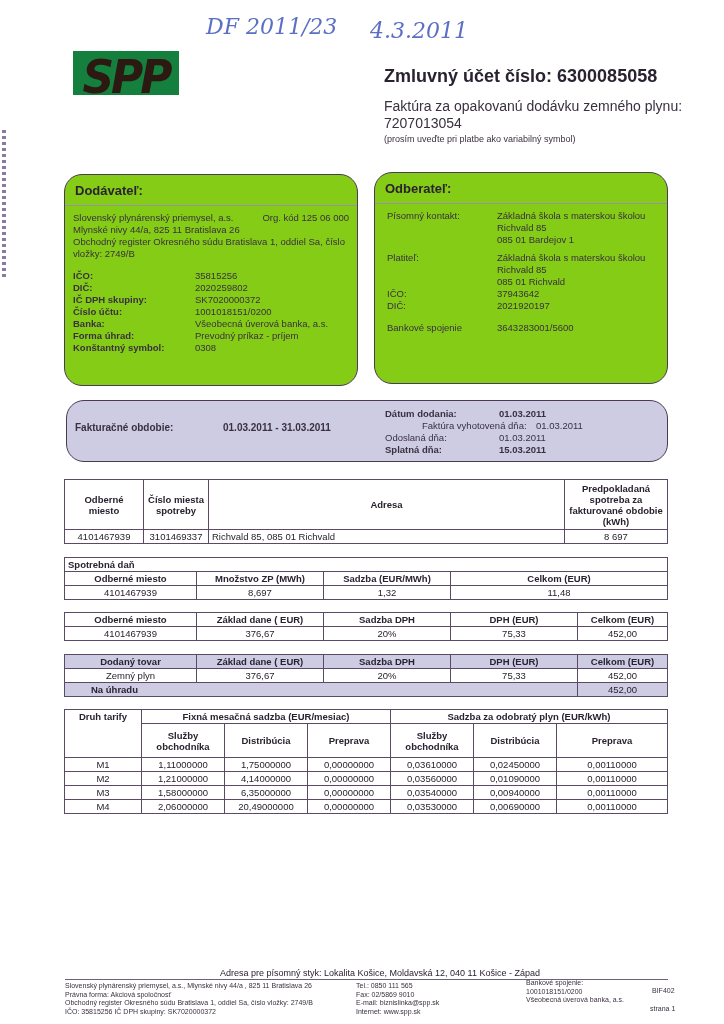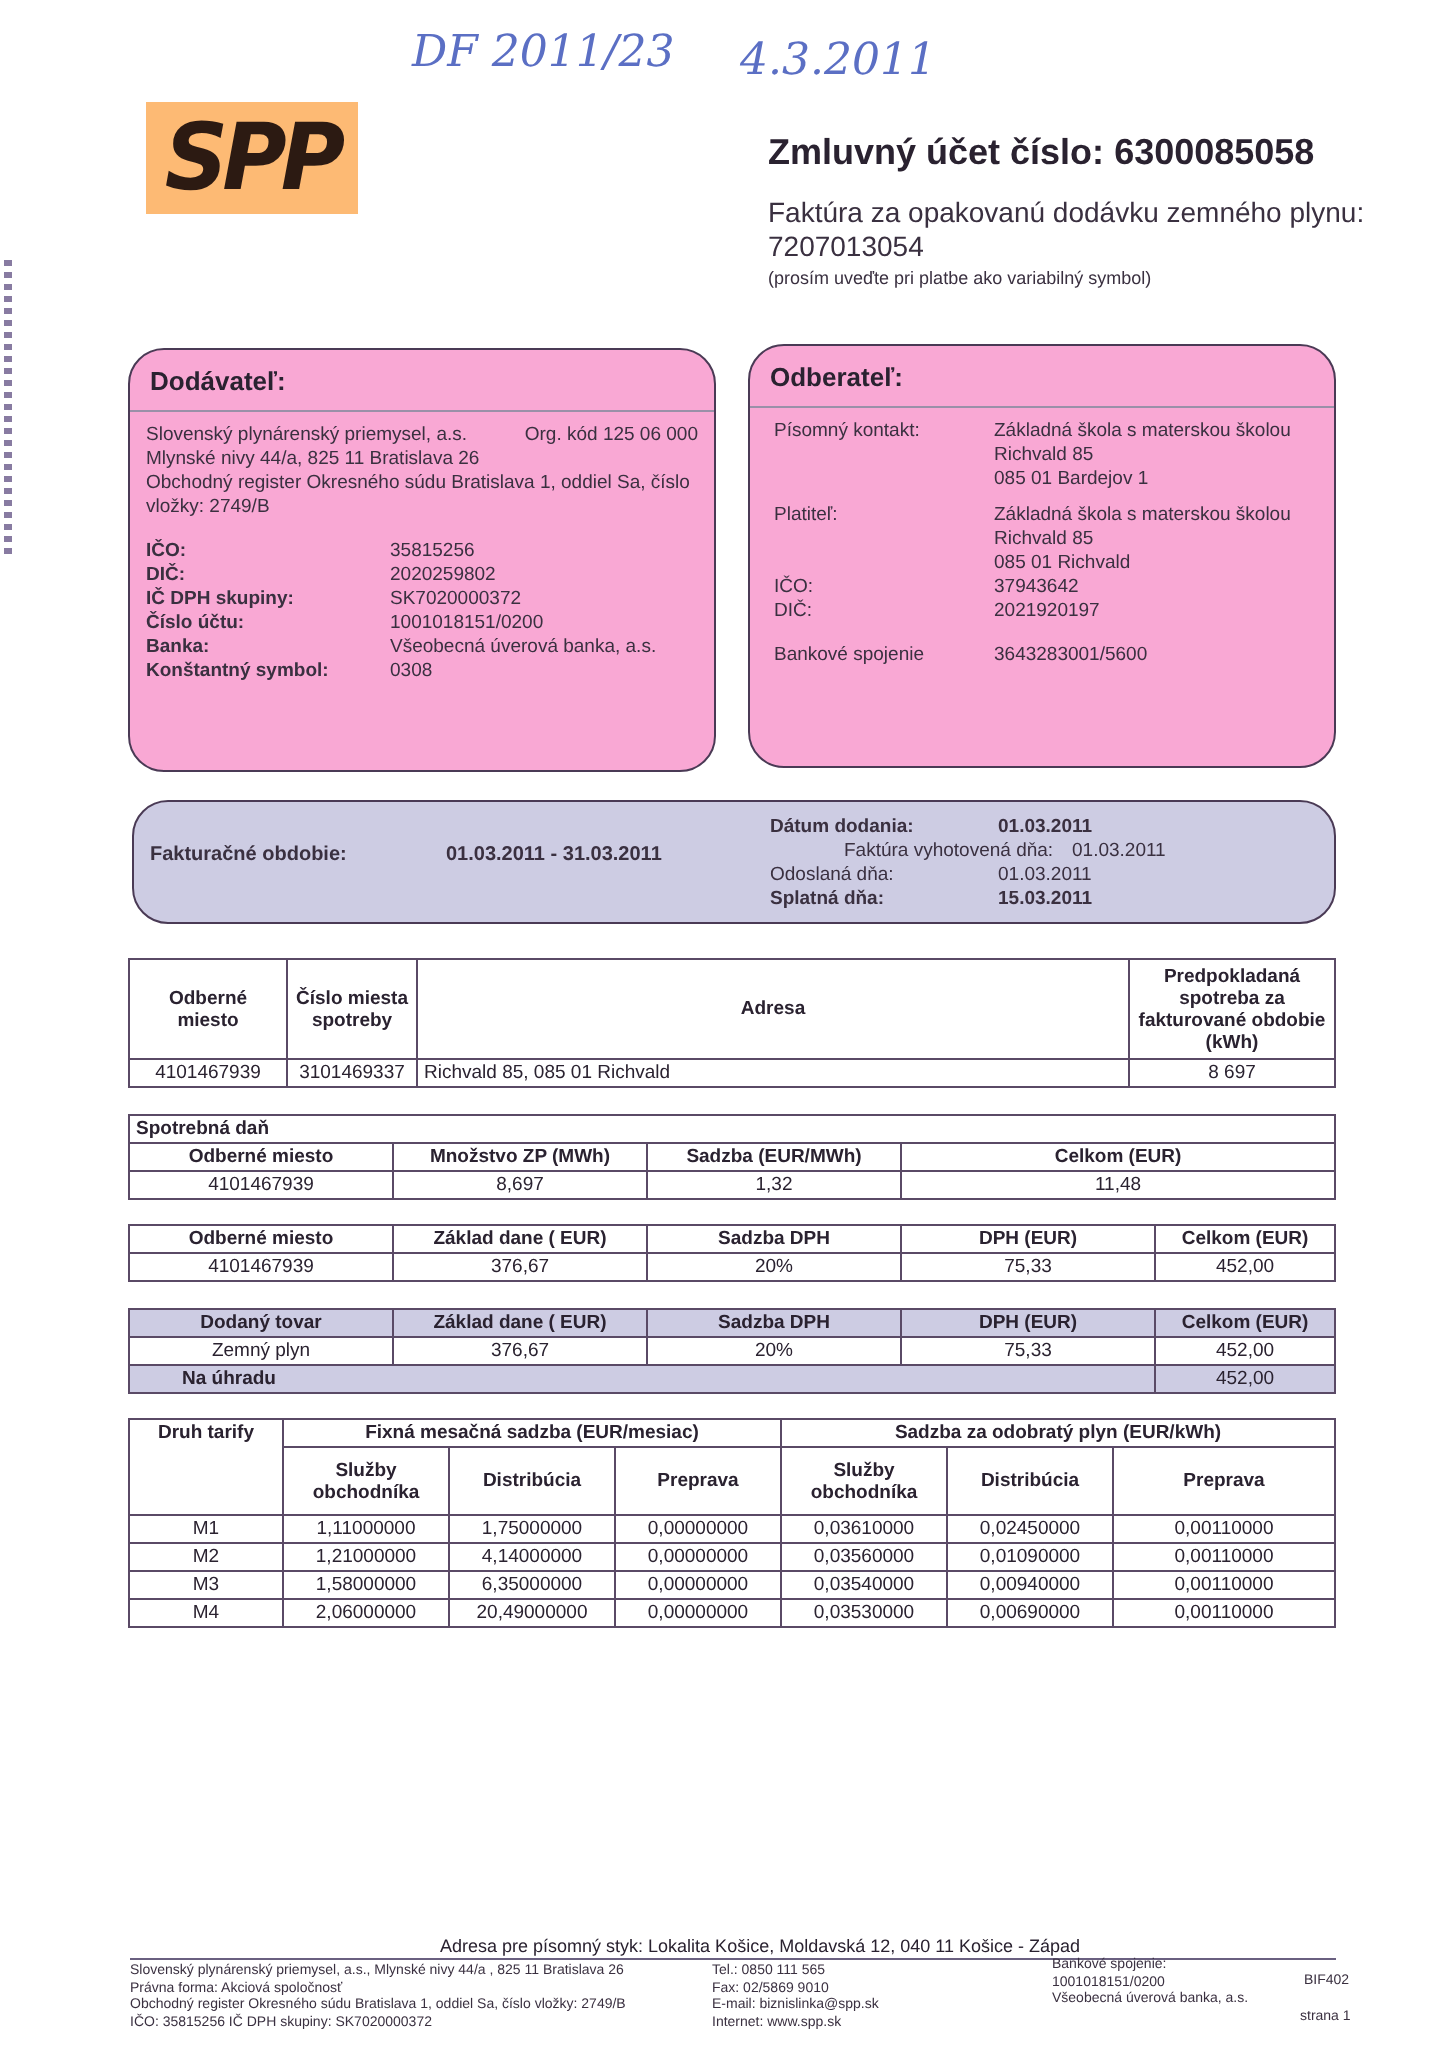--- a/index.html
+++ b/index.html
@@ -2,26 +2,26 @@
 <html><head>
 <meta charset="utf-8">
 <style>
   html, body { margin: 0; padding: 0; }
   body {
     width: 724px; height: 1024px; background: #ffffff; position: relative; overflow: hidden;
     font-family: "Liberation Sans", sans-serif; color: #2a2230;
   }
   .abs { position: absolute; }
   .hand { font-family: "DejaVu Serif", serif; font-style: italic; color: #5b6fc4; font-size: 22px; }
-  .logo { left: 73px; top: 51px; width: 106px; height: 56px; background: #fdba74; display:flex; align-items:center; justify-content:center; }
+  .logo { left: 73px; top: 51px; width: 106px; height: 44px; background: #15803d; display:flex; align-items:flex-start; justify-content:center; }
   .logo span { font-family: "DejaVu Sans", sans-serif; font-weight: 900; font-size: 44px; color: #2c1a12; letter-spacing: -3px; font-style: italic; transform: scaleY(1.05); }
   .acct-title { left: 384px; top: 66px; font-size: 18px; font-weight: bold; color: #2a2230; }
   .invoice-line { left: 384px; top: 98px; font-size: 14px; color: #3a3040; line-height: 17px; }
   .note { left: 384px; top: 134px; font-size: 9px; color: #3a3040; }
-  .panel { border: 1.5px solid #4a3a55; border-radius: 18px; background: #f9a8d4; }
+  .panel { border: 1.5px solid #4a3a55; border-radius: 18px; background: #84cc16; }
   .panel-h { font-size: 13px; font-weight: bold; padding: 8px 0 0 10px; height: 22px; border-bottom: 1px solid #9a90a8; }
   .lbl { font-size: 9.5px; color: #3a3040; line-height: 12px; }
   .b { font-weight: bold; }
   .row2 { display: flex; }
   .row2 .k { width: 122px; }
   .period { left: 66px; top: 400px; width: 600px; height: 60px; background: #cdcce3; border: 1.5px solid #4a3a55; border-radius: 18px; }
   table { border-collapse: collapse; position: absolute; font-size: 9.5px; color: #2a2230; }
   td, th { border: 1px solid #5a4a66; padding: 1px 3px; text-align: center; }
   th { font-weight: bold; }
   .shade th, .shade td.sh { background: #cdcce3; }
@@ -80,20 +80,24 @@
         </div>
         <div class="row2 lbl">
           <div class="k b">Číslo účtu:</div>
                      <div>1001018151/0200</div>
         </div>
         <div class="row2 lbl">
           <div class="k b">Banka:</div>
                      <div>Všeobecná úverová banka, a.s.</div>
         </div>
         <div class="row2 lbl">
+          <div class="k b">Forma úhrad:</div>
+                     <div>Prevodný príkaz - príjem</div>
+        </div>
+        <div class="row2 lbl">
           <div class="k b">Konštantný symbol:</div>
                      <div>0308</div>
         </div>
       </div>
   </div>
 </div>
 
 <div class="abs panel" style="left:374px; top:172px; width:292px; height:210px;">
   <div class="panel-h">Odberateľ:</div>
   <div style="padding:6px 8px 0 12px;">

